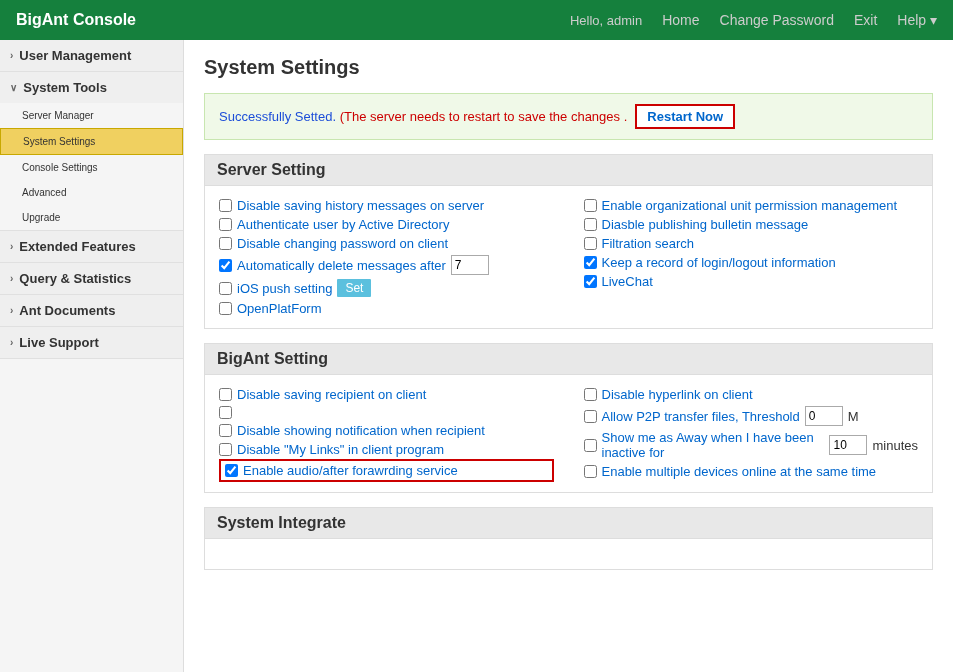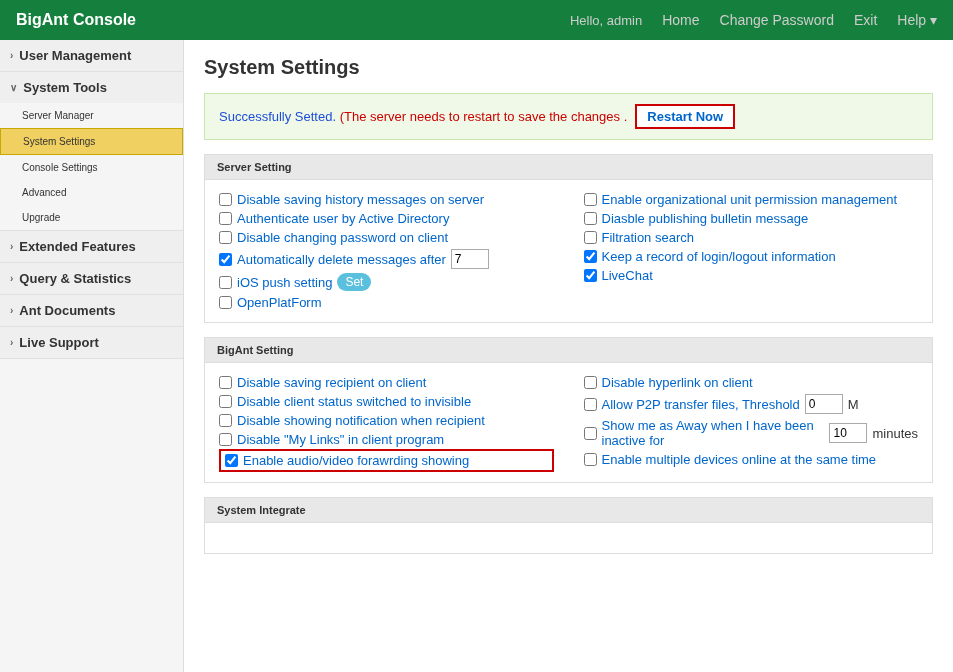--- a/index.html
+++ b/index.html
@@ -108,21 +108,21 @@
 
     
     .settings-section {
       border: 1px solid #ddd;
       margin-bottom: 14px;
     }
     .section-header {
       background: #e8e8e8;
       padding: 6px 12px;
       font-weight: bold;
-      font-size: 11px;
+      font-size: 16px;
       border-bottom: 1px solid #ddd;
     }
     .section-body {
       padding: 10px 14px;
       display: grid;
       grid-template-columns: 1fr 1fr;
       gap: 6px 30px;
     }
 
     
@@ -145,21 +145,21 @@
     .check-row span { color: #333; }
 
     
     .set-btn {
       background: #5bc0de;
       color: #fff;
       border: none;
       padding: 2px 8px;
       font-size: 12px;
       cursor: pointer;
-      border-radius: 9px;
+      border-radius: 1px;
     }
 
     
     .check-row.highlighted {
       border: 2px solid #cc0000;
       padding: 2px 4px;
     }
   </style>
 </head>
 <body>
@@ -288,33 +288,32 @@
     <div class="settings-section">
       <div class="section-header">BigAnt Setting</div>
       <div class="section-body" id="client-setting-body">
       <div>
             <div class="check-row">
               <input type="checkbox" style="">
               <label>Disable saving recipient on client</label>
             </div>
             <div class="check-row">
               <input type="checkbox" style="">
-              <label>Disable client status switched to invisible</label>
             </div>
             <div class="check-row">
               <input type="checkbox" style="">
               <label>Disable showing notification when recipient</label>
             </div>
             <div class="check-row">
               <input type="checkbox" style="">
               <label>Disable "My Links" in client program</label>
             </div>
             <div class="check-row highlighted">
               <input type="checkbox" checked="" style="">
-              <label>Enable audio/video forawrding showing</label>
+              <label>Enable audio/after forawrding service</label>
             </div>
           </div>
           <div>
             <div class="check-row">
               <input type="checkbox" style="">
               <label>Disable hyperlink on client</label>
             </div>
             <div class="check-row">
               <input type="checkbox" style="">
               <label>Allow P2P transfer files, Threshold</label>

